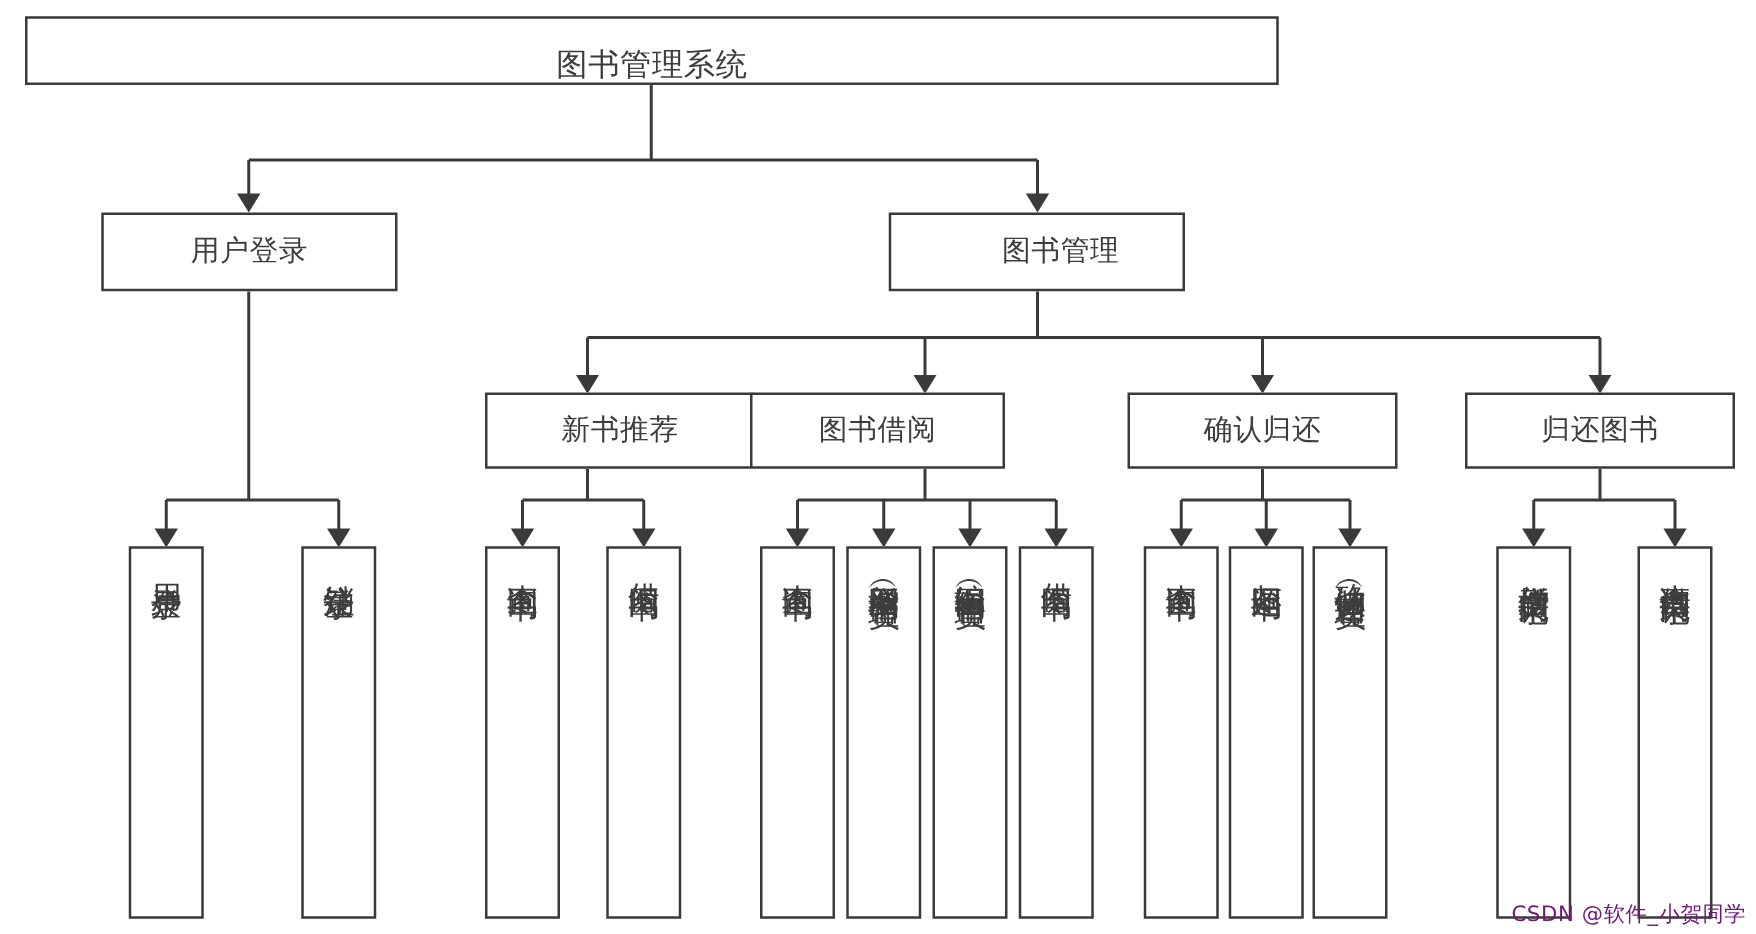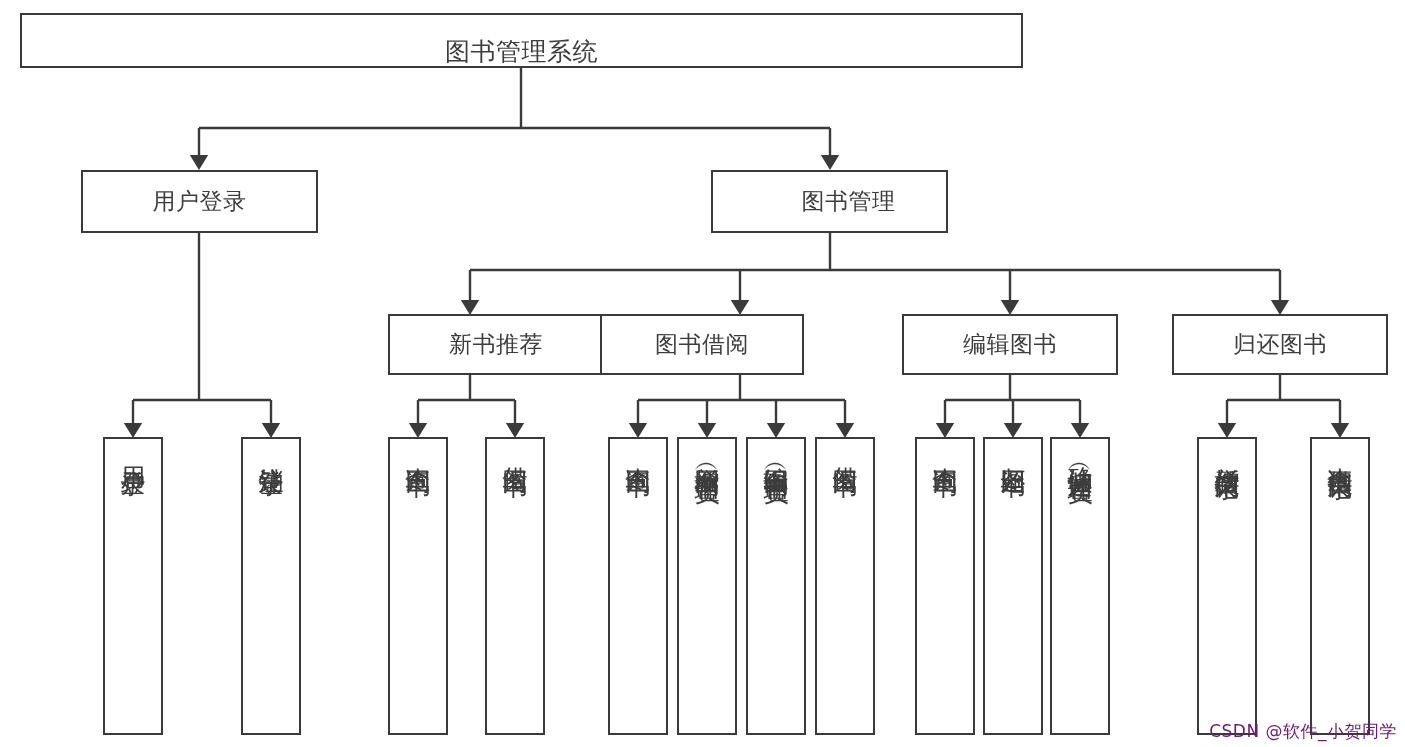--- a/index.html
+++ b/index.html
@@ -138,21 +138,21 @@
     <span class="node-label">图书管理</span>
   </div>
 
   <div class="node horizontal" style="left:362px; top:314px; width:216px; height:61px;margin-left:26px;">
     <span class="node-label">新书推荐</span>
   </div>
   <div class="node horizontal" style="left:600px; top:314px; width:204px; height:61px;">
     <span class="node-label">图书借阅</span>
   </div>
   <div class="node horizontal" style="left:902px; top:314px; width:216px; height:61px;">
-    <span class="node-label">编辑图书</span>
+    <span class="node-label">确认归还</span>
   </div>
   <div class="node horizontal" style="left:1172px; top:314px; width:216px; height:61px;">
     <span class="node-label">归还图书</span>
   </div>
 
   <div class="node vertical" style="left:103px; top:437px; width:60px; height:298px;">
     <span class="node-label">用户登录</span>
   </div>
   <div class="node vertical" style="left:241px; top:437px; width:60px; height:298px;">
     <span class="node-label">注销登录</span>

